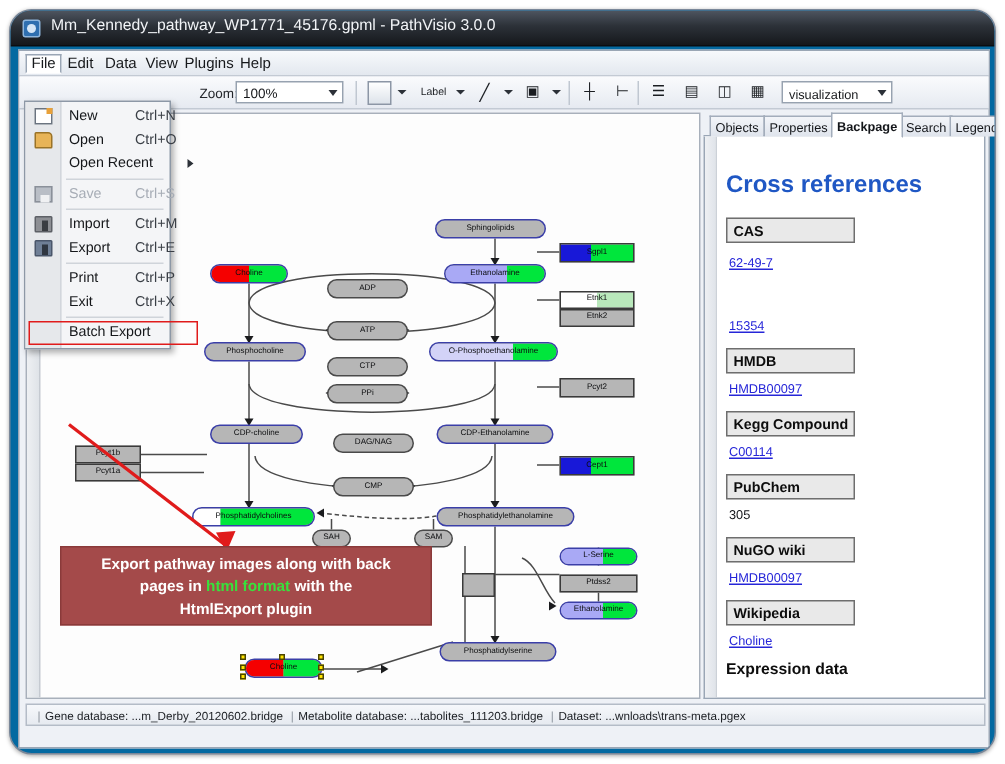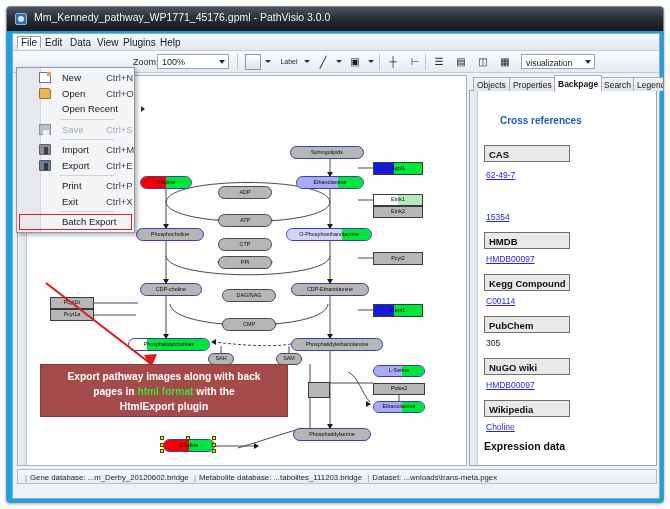--- a/index.html
+++ b/index.html
@@ -14,23 +14,23 @@
     position: relative;
     width: 670px; height: 509px;
     background: #ffffff;
   }
 
   
   .win-outer {
     position: absolute;
     left: 6px; top: 6px;
     width: 658px; height: 497px;
-    background: #0ea5e9;
+    background: #0369a1;
     border: 1px solid #7a8799;
-    border-radius: 4px;
+    border-radius: 15px;
     box-shadow: 0 1px 3px rgba(0,0,0,.35);
     overflow: hidden;
   }
   .titlebar {
     position: absolute; left: 0; top: 0;
     width: 100%; height: 24px;
     background: linear-gradient(180deg,#4e5560 0%, #2c3138 45%, #15181c 100%);
     border-bottom: 1px solid #0c0e11;
   }
   .title-text {
@@ -134,26 +134,26 @@
     width: 74px; height: 15px;
     background: #ffffff; border: 1px solid #97a2b0;
     font-size: 8.5px; color: #16181b;
   }
   .vis-combo .val { position: absolute; left: 4px; top: 2.5px; }
 
   
   .dropdown {
     position: absolute;
     left: 3px; top: 33px;
-    width: 119px;
+    width: 98px;
     background: #f4f5f7;
     border: 1px solid #8d98a6;
     box-shadow: 2px 2px 4px rgba(0,0,0,.3);
     z-index: 40;
-    padding: 2px 16px;
+    padding: 2px 0;
   }
   .dd-gutter {
     position: absolute; left: 0; top: 0;
     width: 24px; height: 100%;
     background: #e6e8eb;
     border-right: 1px solid #d2d6dc;
   }
   .dd-item {
     position: relative;
     height: 15.5px;
@@ -307,22 +307,22 @@
     border: 1px solid #9aa6b5;
     border-top: none;
     overflow: hidden;
   }
   .side-scroll {
     position: absolute; left: 0; top: 0; width: 8px; height: 100%;
     background: linear-gradient(90deg,#eef0f3,#e0e4ea);
     border-right: 1px solid #ccd1d8;
   }
   .xref-title {
-    position: absolute; left: 30px; top: 24px;
-    font-size: 10px; font-weight: bold; color: #1f57c4;
+    position: absolute; left: 14px; top: 24px;
+    font-size: 16px; font-weight: bold; color: #1f57c4;
   }
   .xbox {
     position: absolute; left: 14px;
     width: 86px; height: 17px;
     background: #e9e9e9;
     border: 1px solid #6e6e6e;
     font-size: 9.5px; font-weight: bold; color: #0d0d0d;
     padding: 3px 0 0 4px;
     white-space: nowrap;
   }

